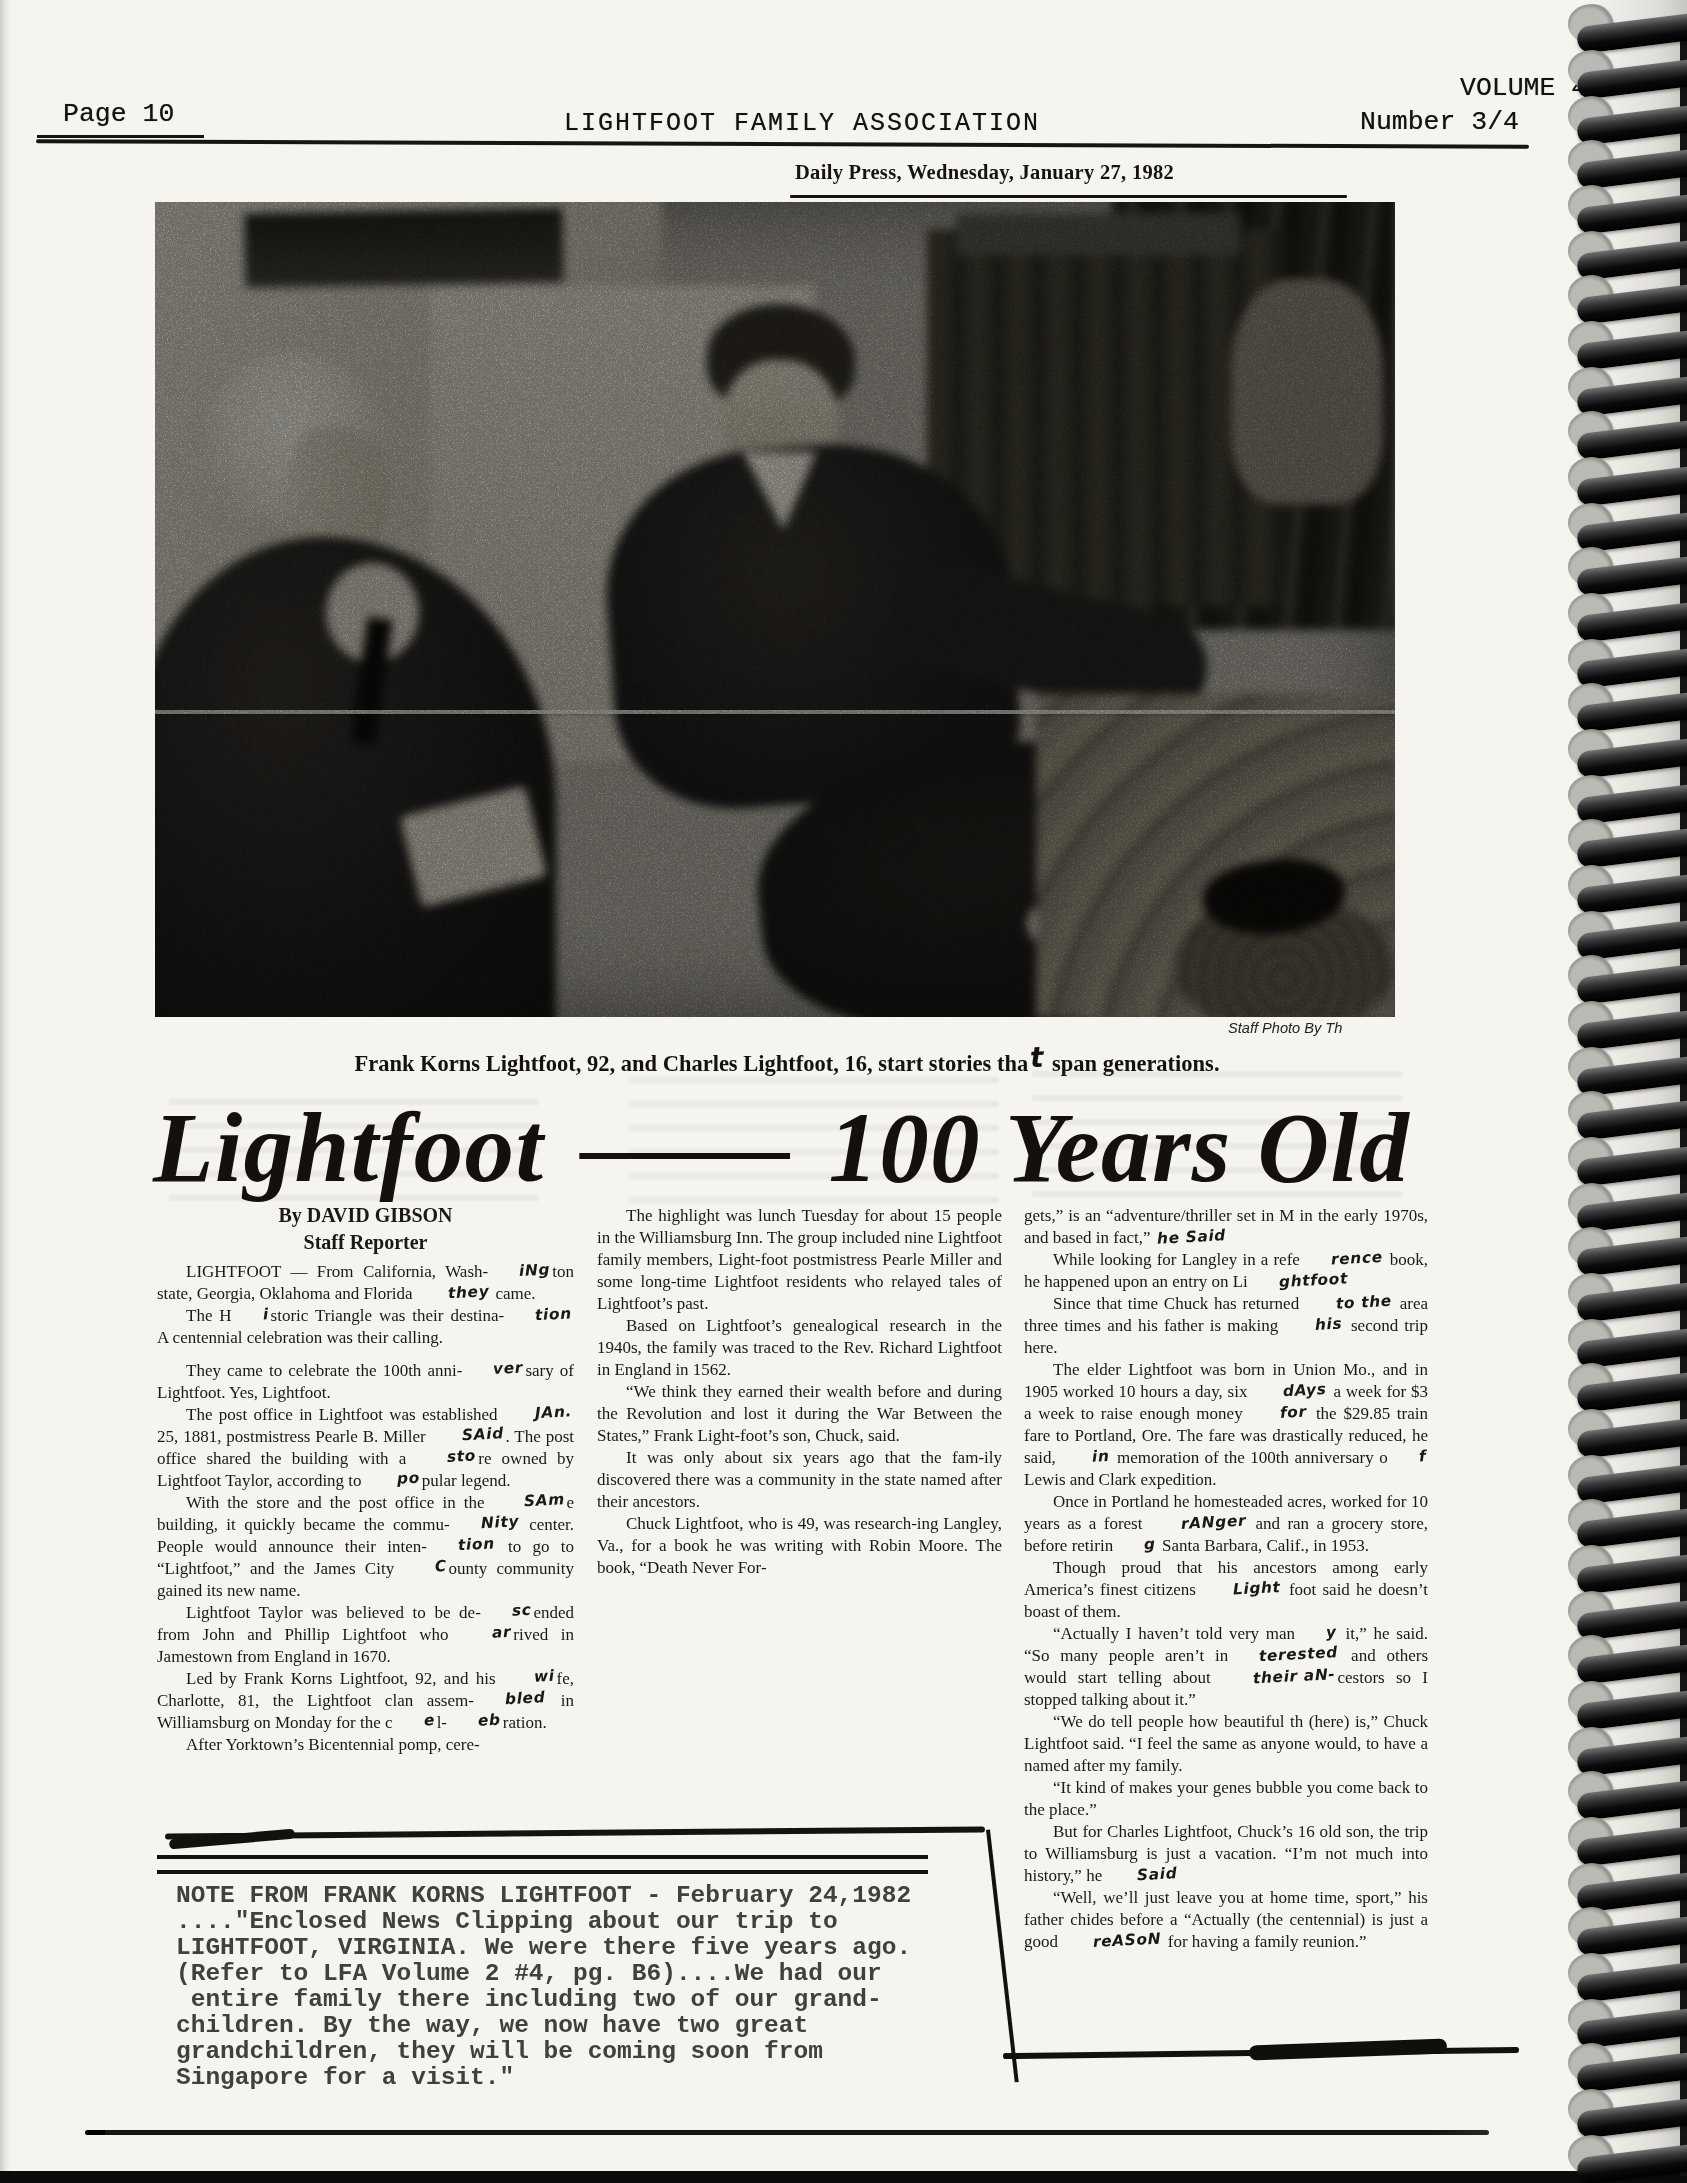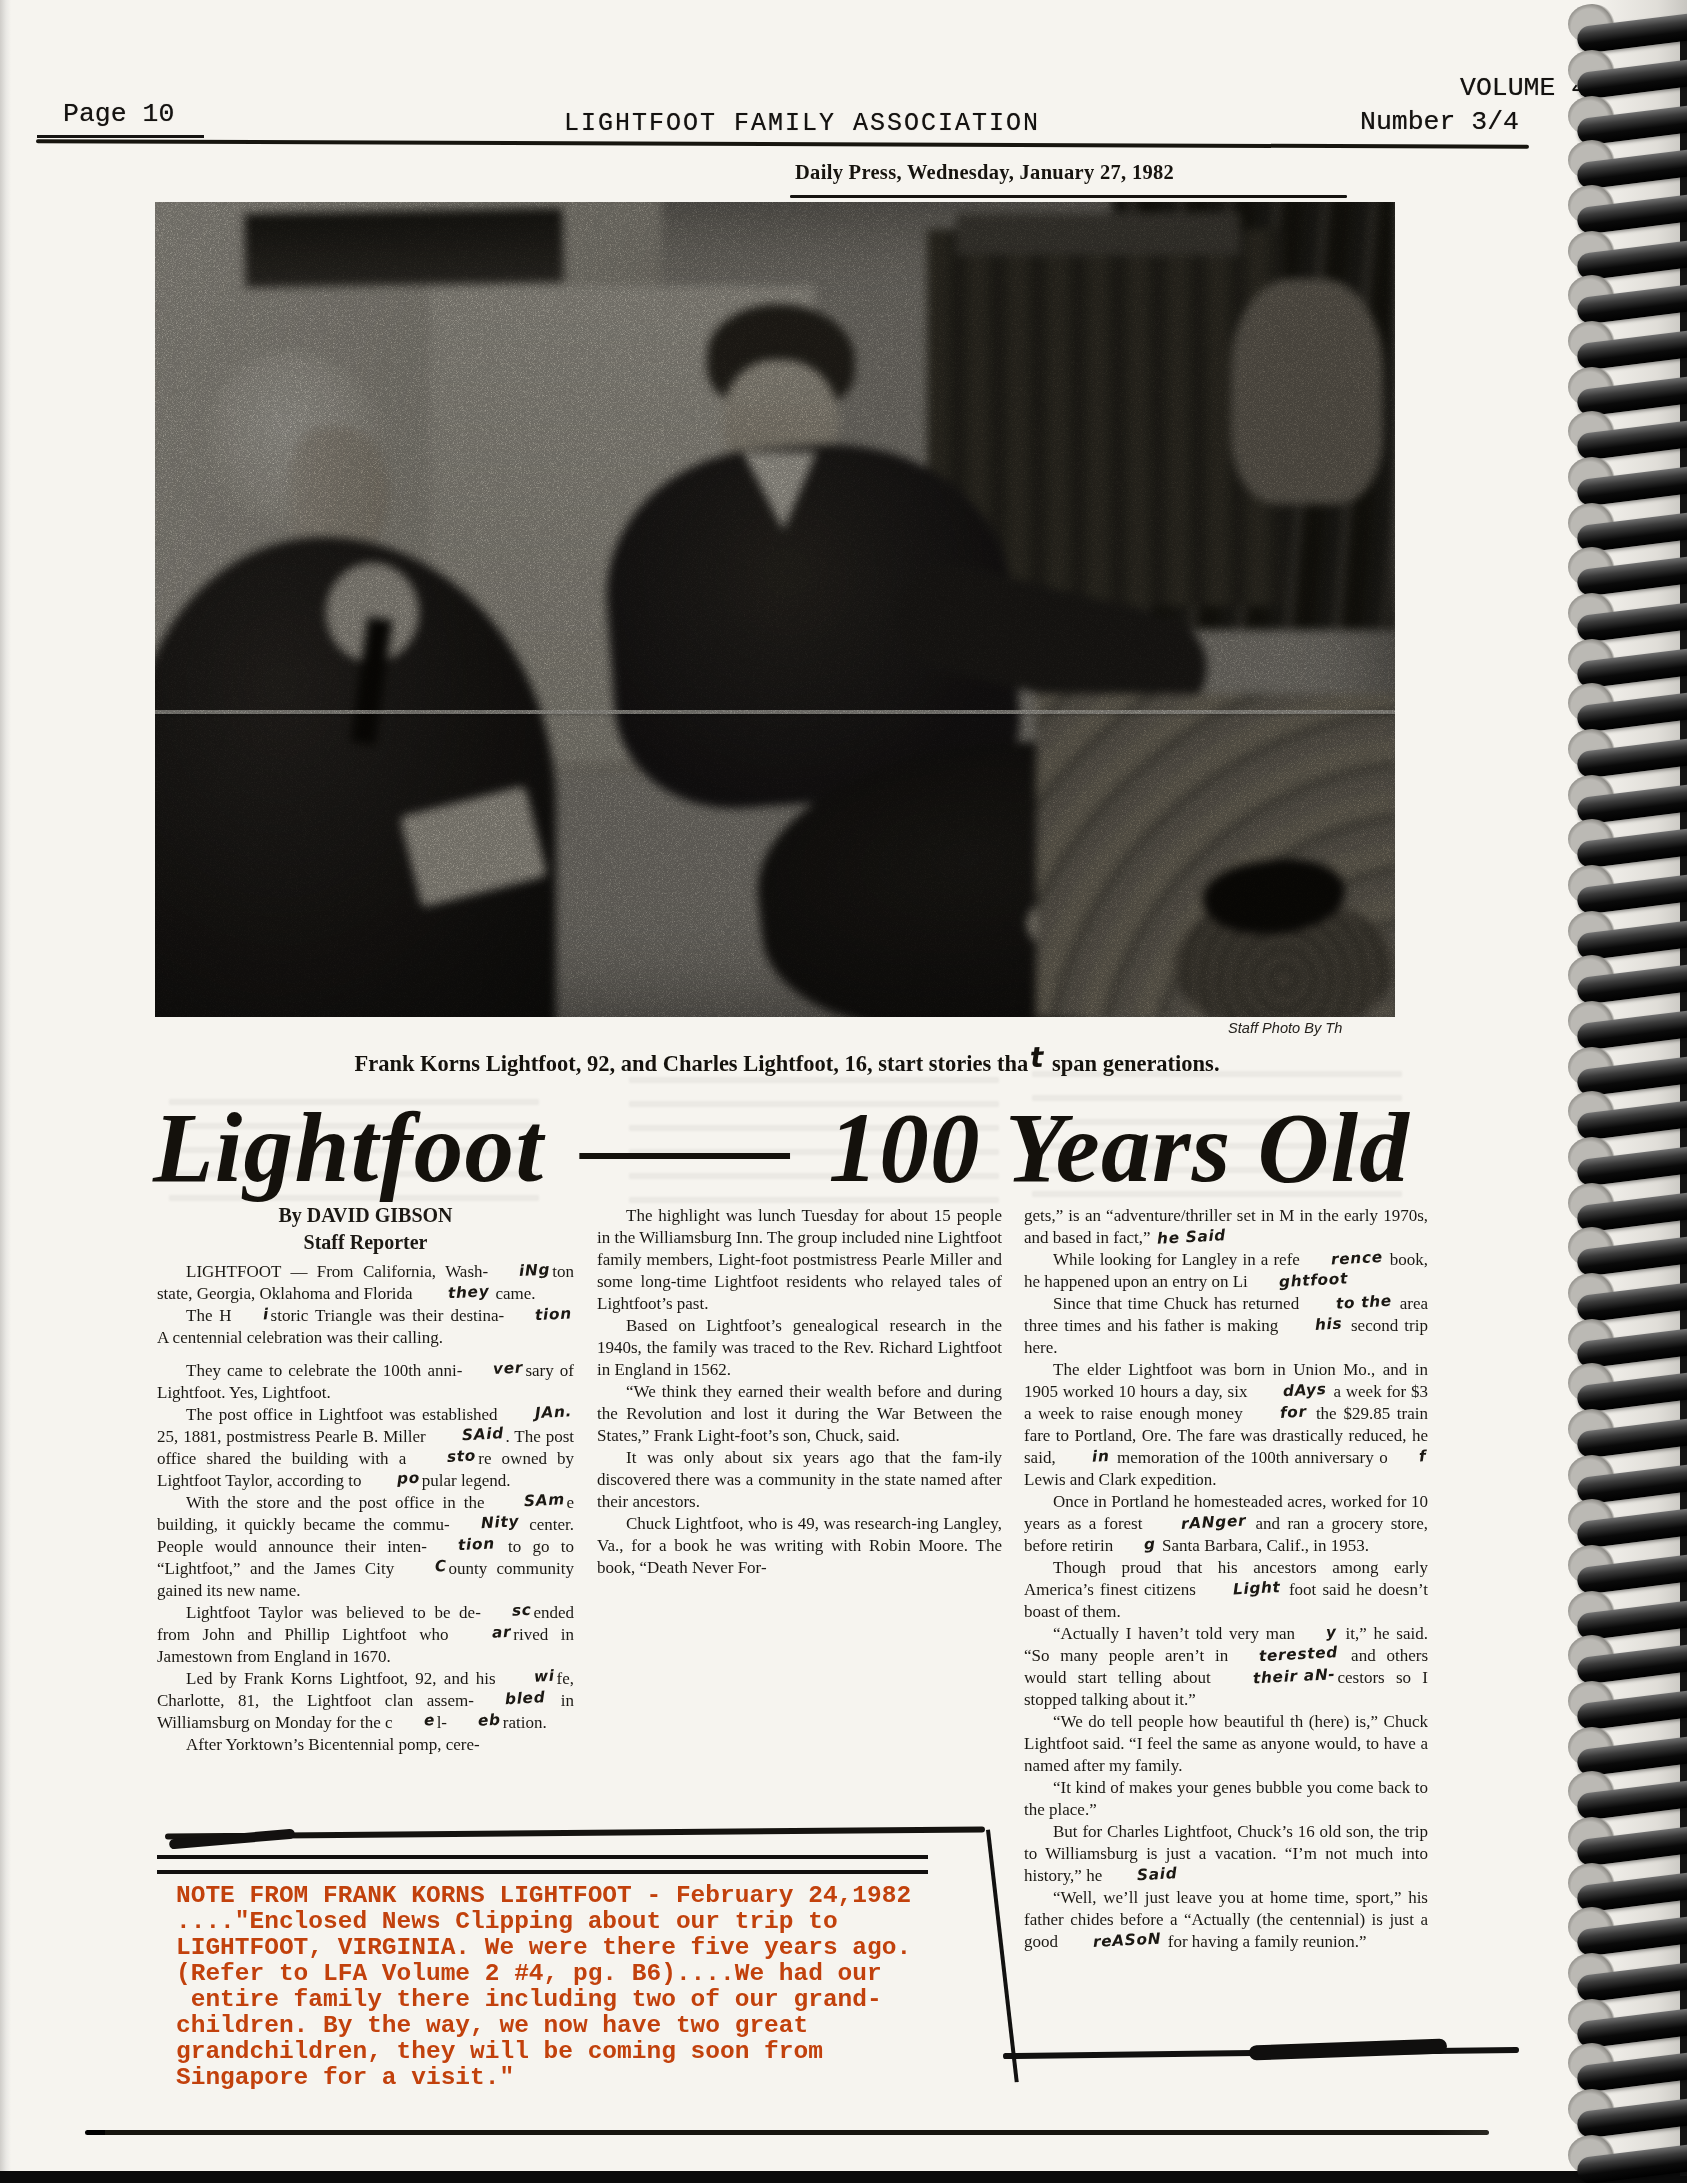--- a/index.html
+++ b/index.html
@@ -93,21 +93,21 @@
   .hw{font-family:"DejaVu Sans",sans-serif;font-style:italic;font-weight:700;display:inline-block;
       transform:rotate(-3deg);font-size:.9em;letter-spacing:0.7px;position:relative;top:-1.3px;margin:0 2px;}
   .caption .hw{font-size:1.25em;top:-4px;}
 
   
   .note-swoosh{left:165px;top:1830px;width:820px;height:6px;background:#151310;border-radius:3.3px;transform:rotate(-.5deg);}
   .note-swoosh-tick{left:169px;top:1834px;width:126px;height:10px;background:#131110;border-radius:5.3px;transform:rotate(-5deg);}
   .note-rule-1{left:157px;top:1855px;width:771px;height:4px;background:#131110;}
   .note-rule-2{left:157px;top:1870px;width:771px;height:4px;background:#131110;}
   .note-text{left:176px;top:1883px;font-family:"Liberation Mono",monospace;font-size:24.5px;line-height:26px;
-     font-weight:700;color:#c2410c;white-space:pre;}
+     font-weight:700;color:#404040;white-space:pre;}
 
   
   .clip-edge{left:986px;top:1830px;width:4px;height:254px;background:#121110;transform:rotate(-6.5deg);transform-origin:top left;}
   .clip-bottom{left:1003px;top:2050px;width:516px;height:6px;background:#121110;border-radius:2.6px;transform:rotate(-.7deg);}
   .clip-blob{left:1249px;top:2042px;width:198px;height:14.6px;background:#100f0e;border-radius:8px;transform:rotate(-2deg);}
   .bottom-rule{left:85px;top:2130px;width:1404px;height:4.6px;border-radius:2.6px;
      background:linear-gradient(90deg,#000 0 20px,#17150f 20px 96%,#2a2822);}
 
   
   .spine{right:0;top:36px;width:7.3px;height:2140px;background:#141414;}

